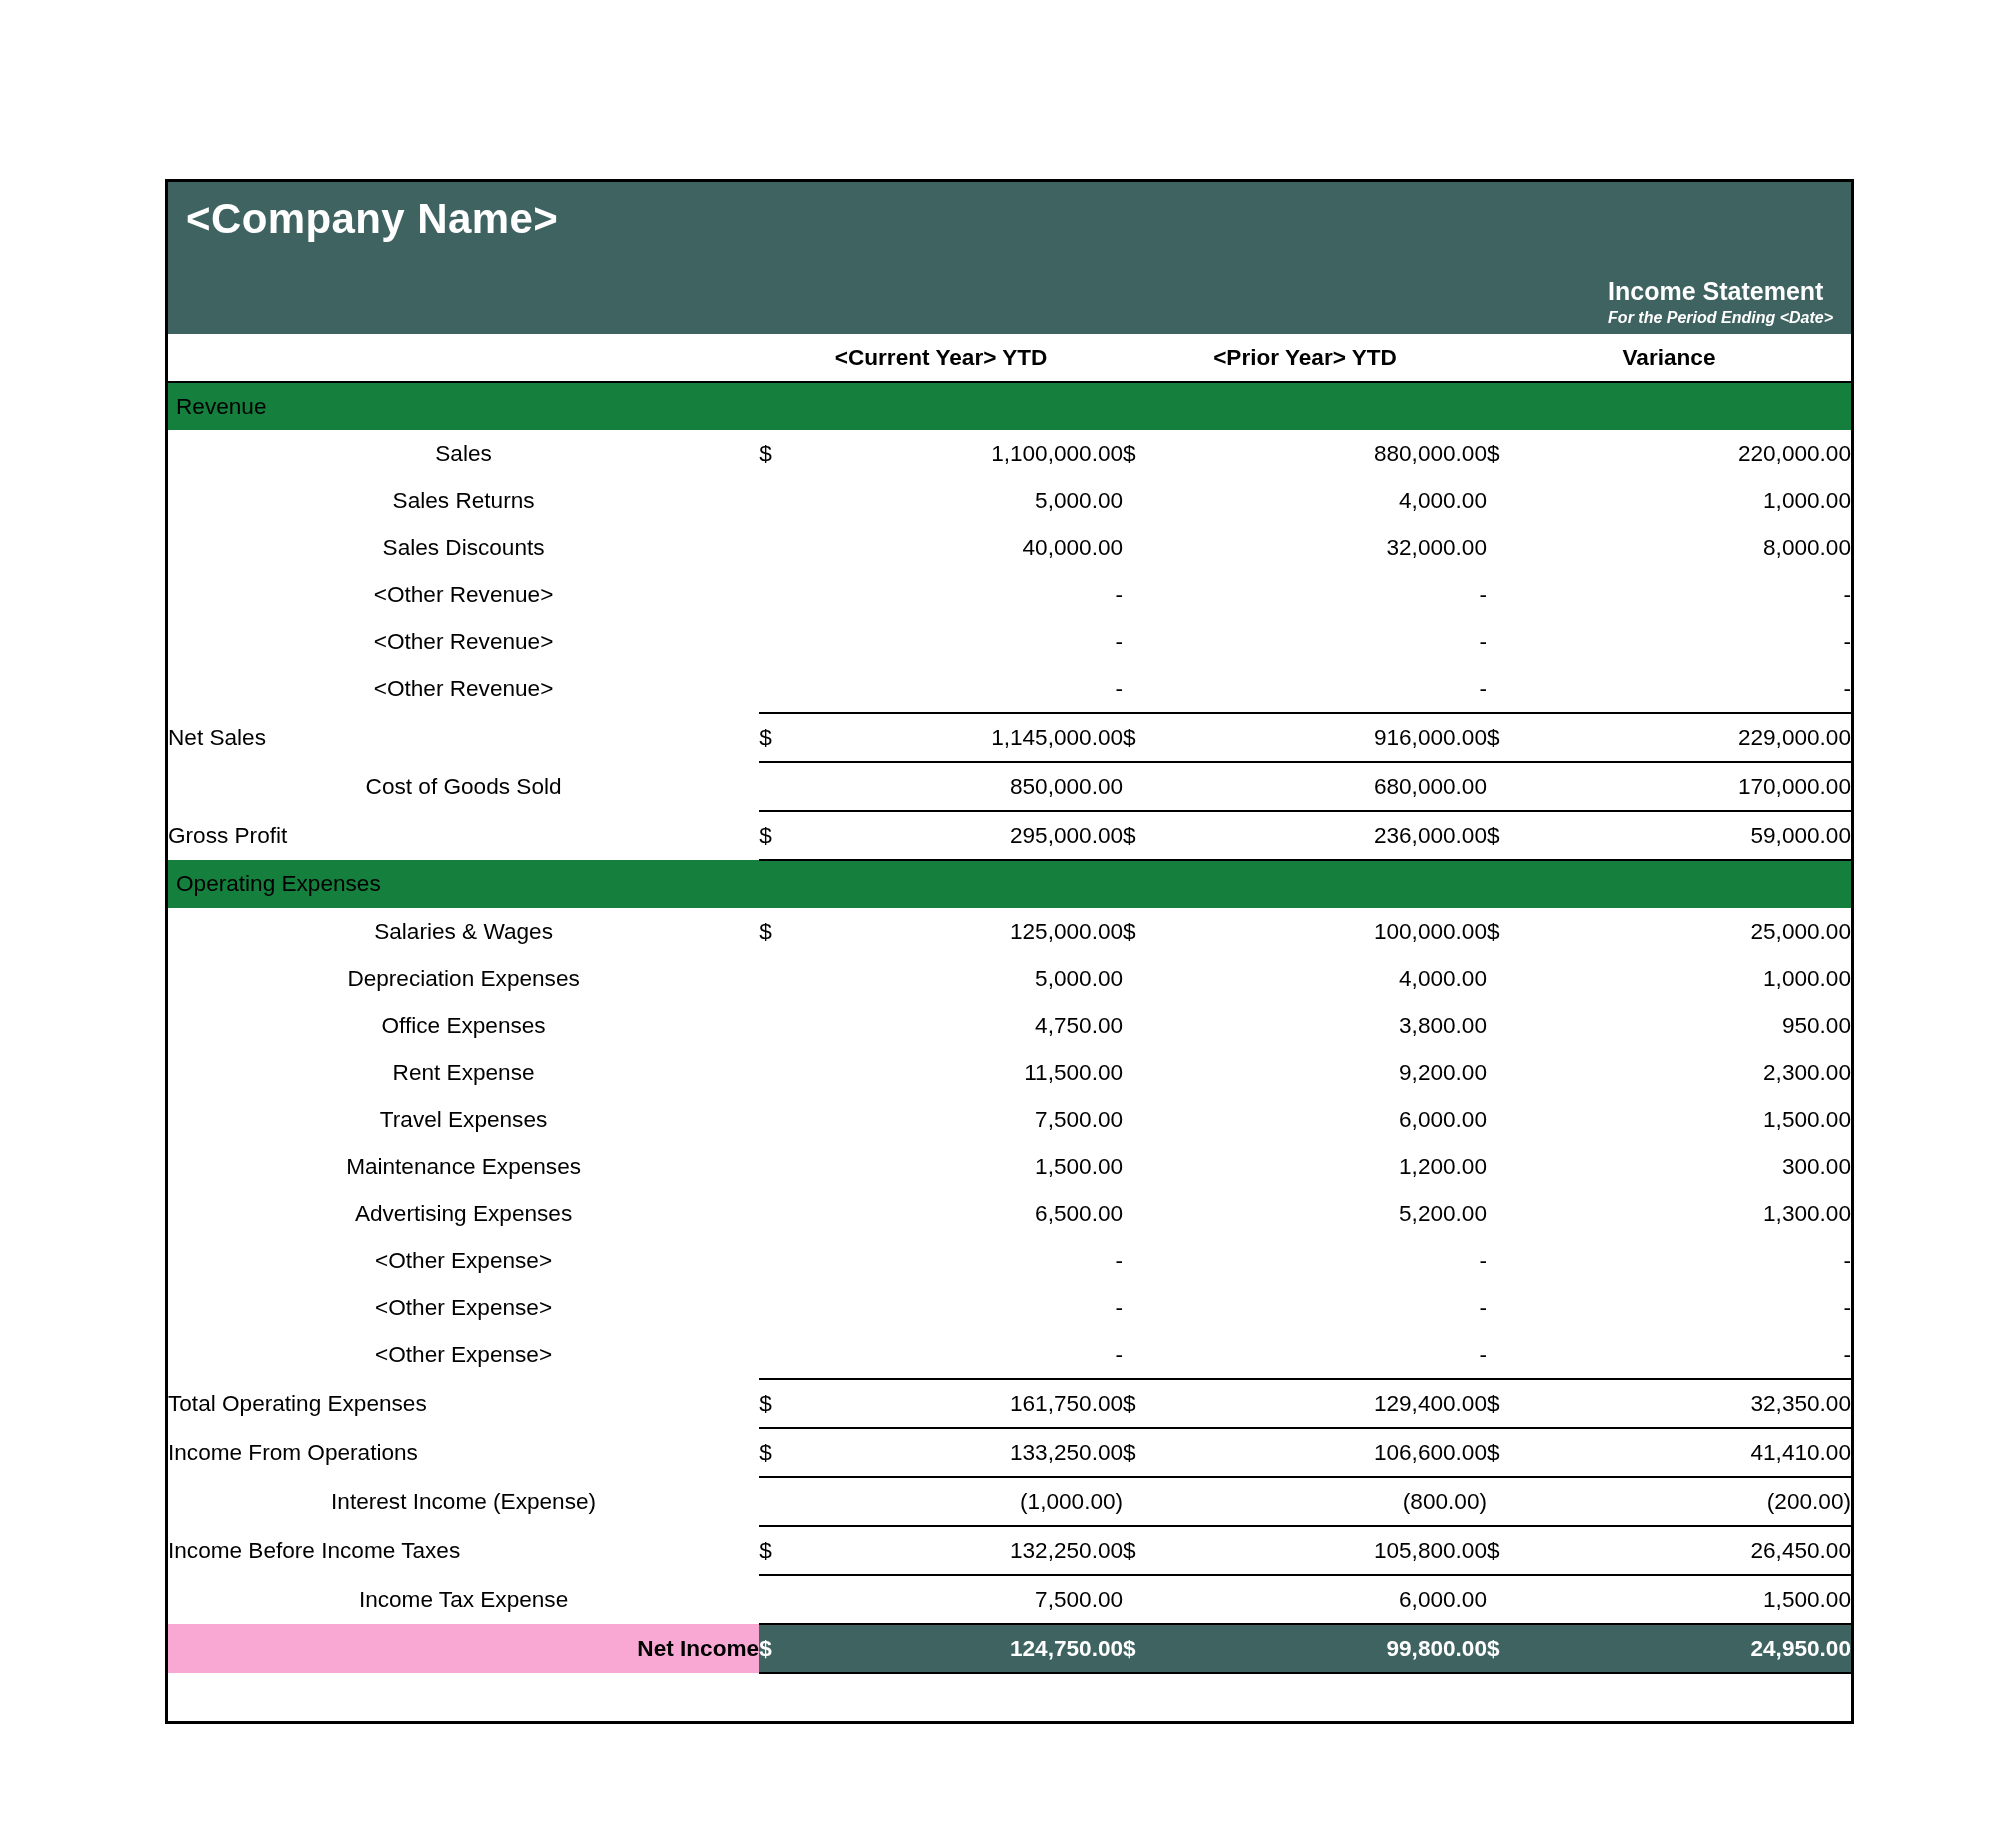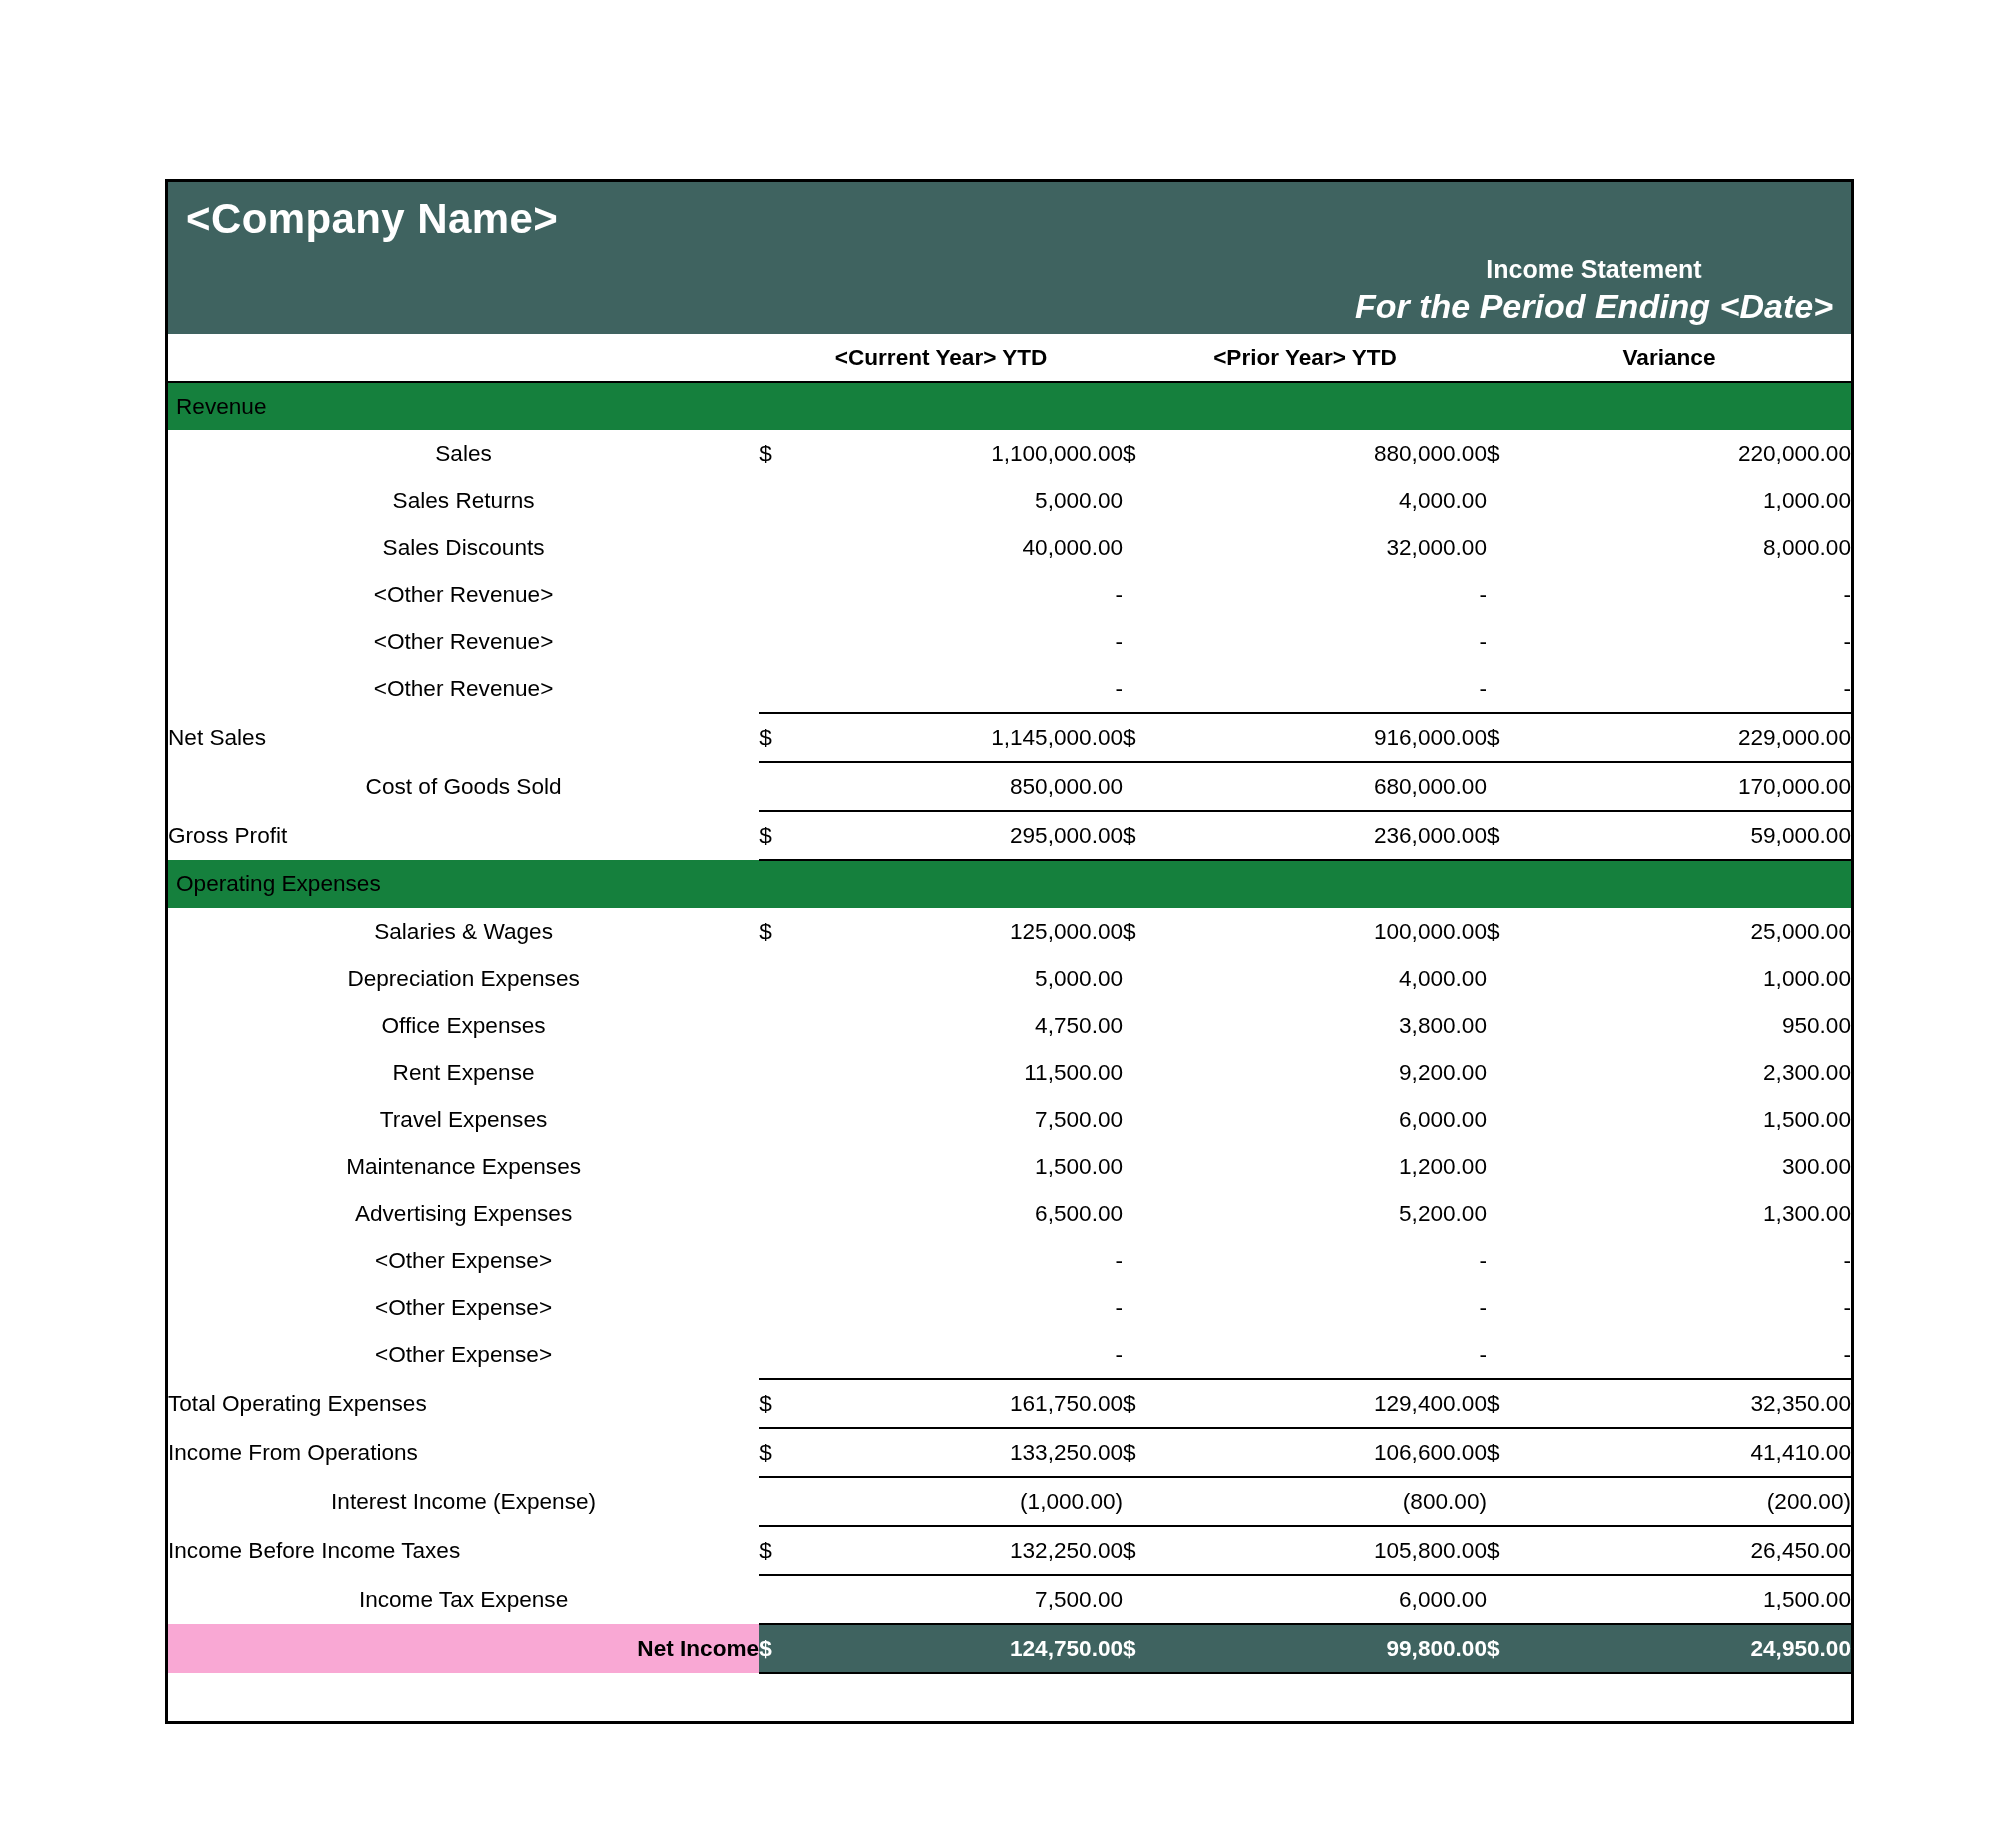--- a/index.html
+++ b/index.html
@@ -34,29 +34,29 @@
   .hdr .company {
     font-size: 42px;
     font-weight: bold;
     line-height: 1.05;
     letter-spacing: 0.4px;
   }
   .hdr .right {
     position: absolute;
     right: 18px;
     bottom: 6.4px;
-    text-align: center;
+    text-align: left;
   }
   .hdr .stmt {
     font-size: 25px;
     font-weight: bold;
     line-height: 1.25;
   }
   .hdr .period {
-    font-size: 34px;
+    font-size: 16px;
     font-weight: bold;
     font-style: italic;
     line-height: 1.25;
   }
   
   table.is {
     width: 100%;
     border-collapse: collapse;
     font-size: 22.6px;
     color: #000000;

